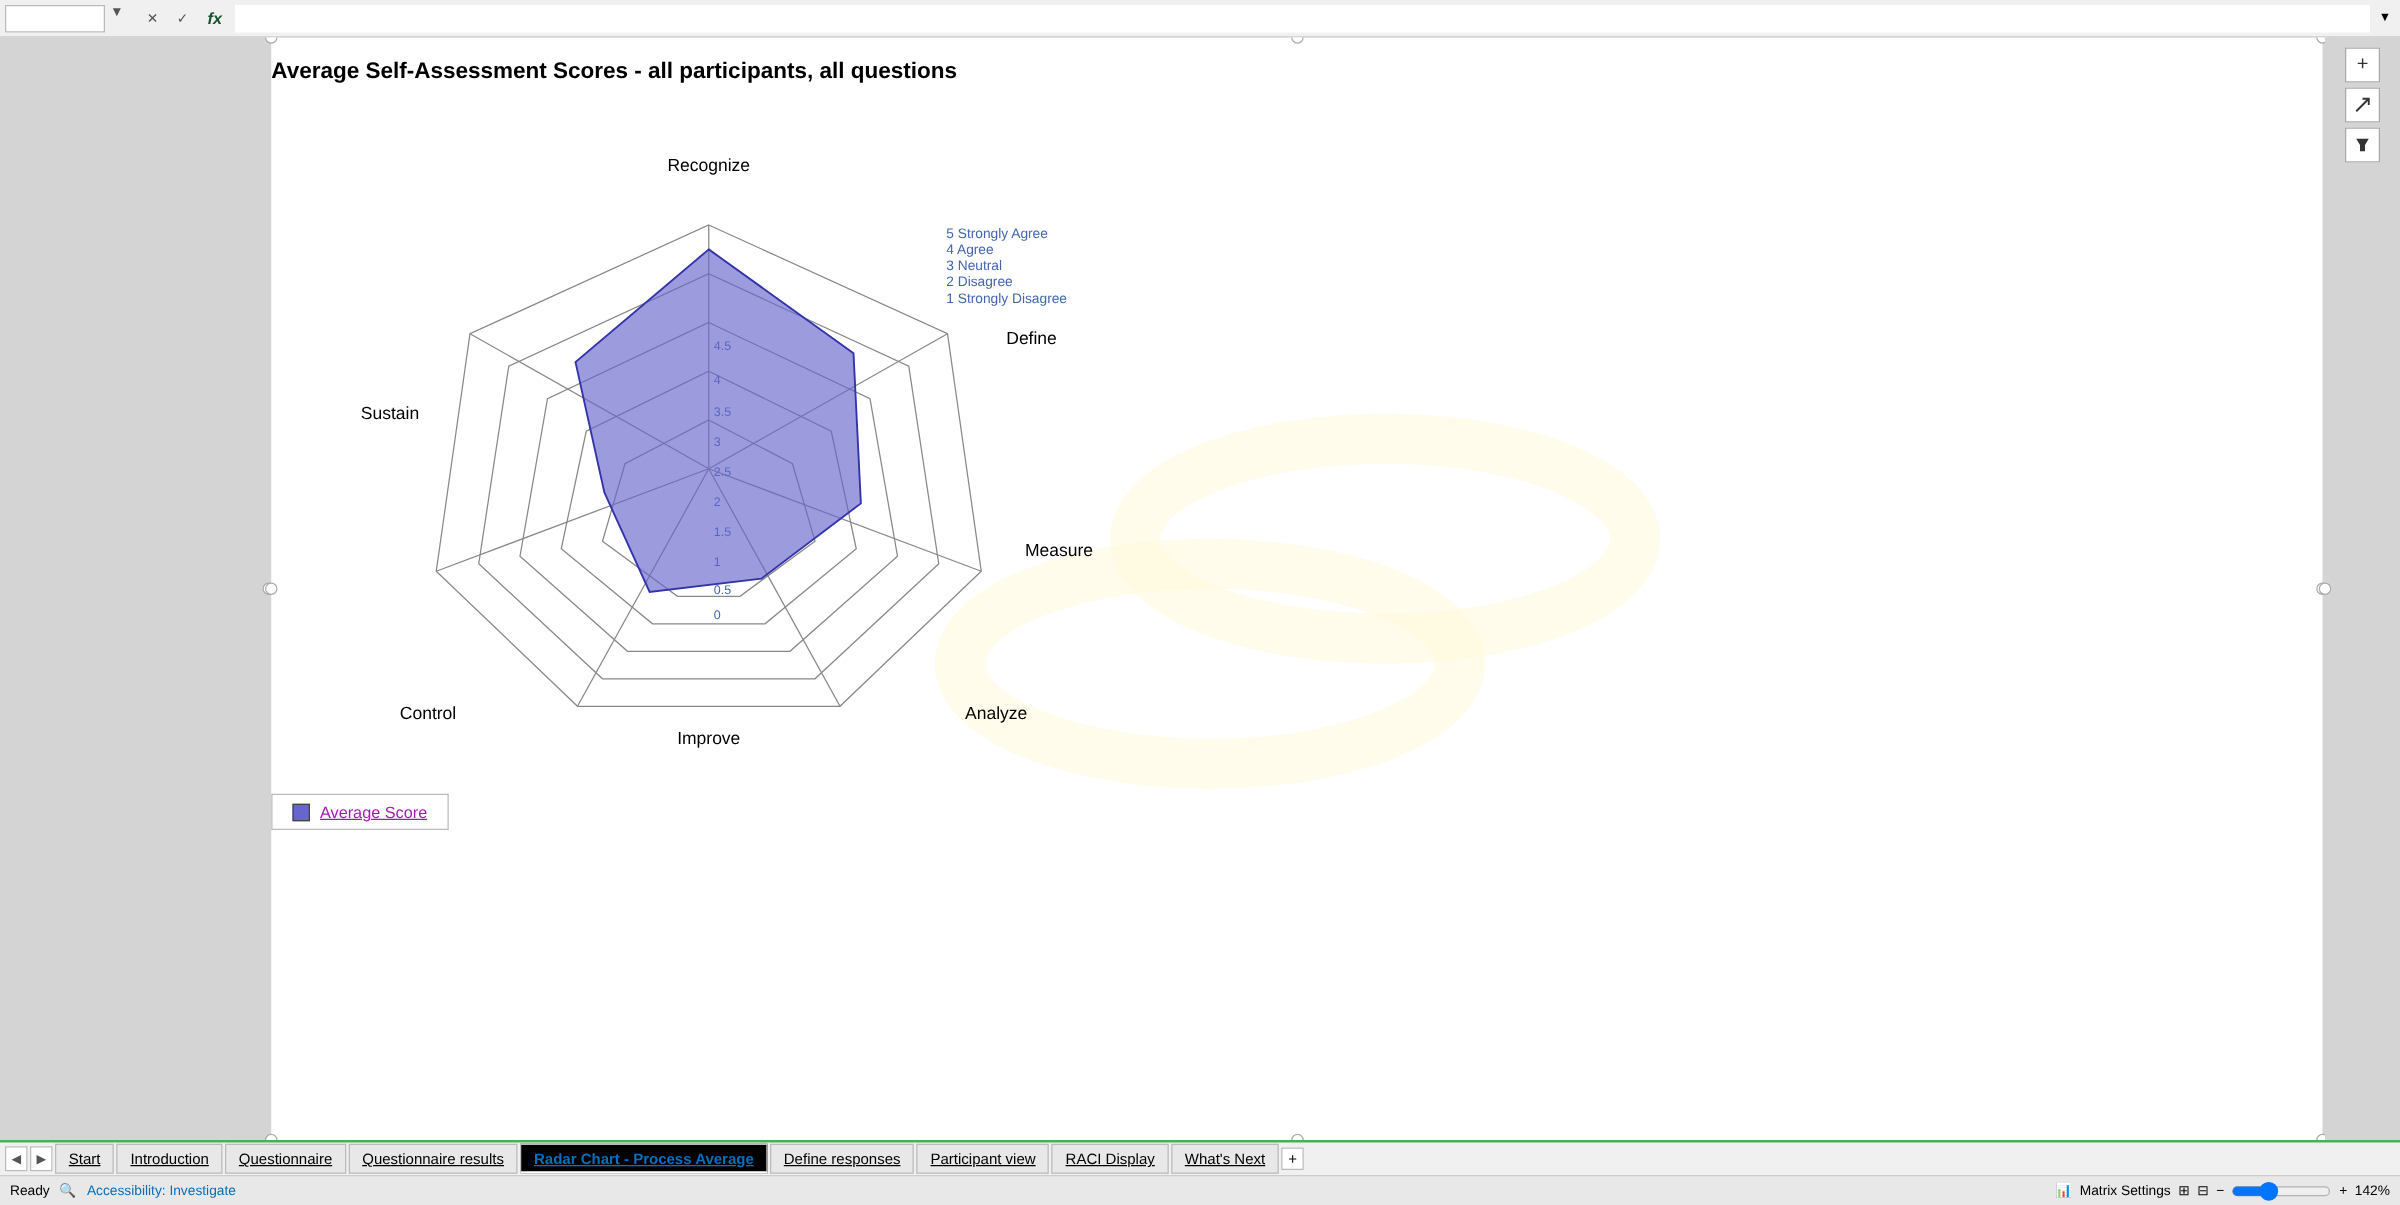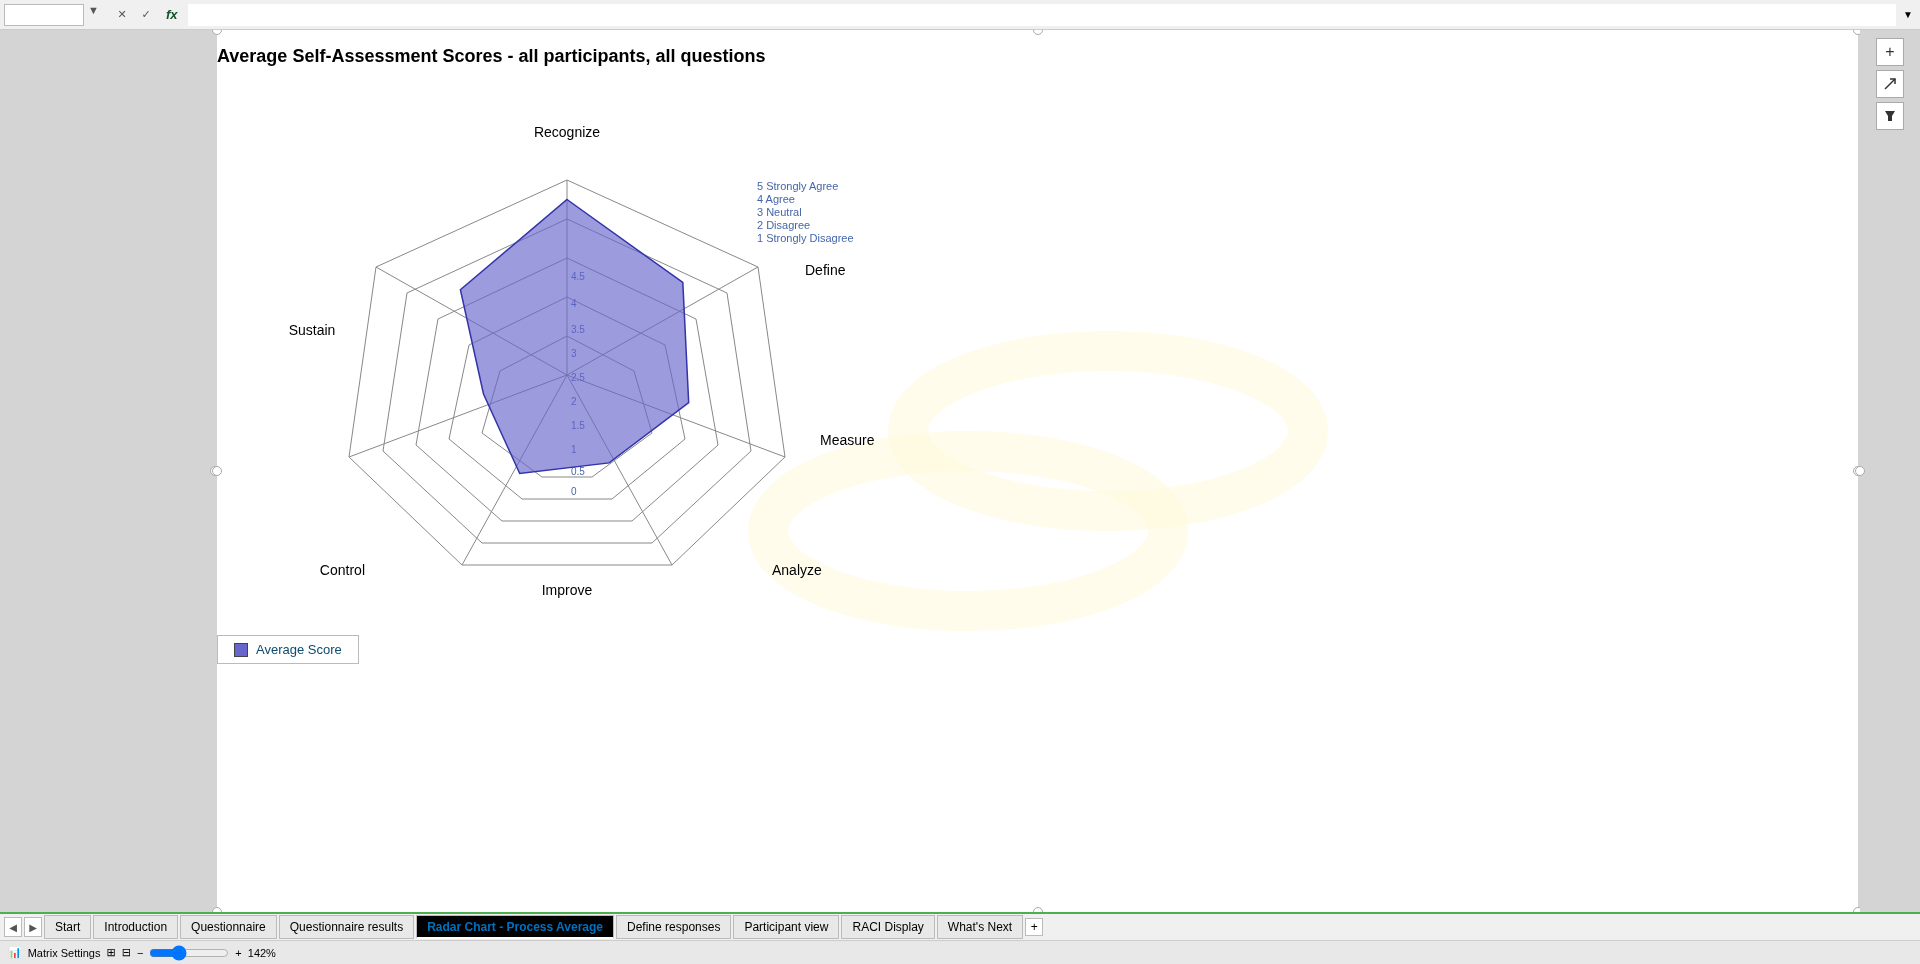--- a/index.html
+++ b/index.html
@@ -153,21 +153,22 @@
     .chart-handle-bottomright { position: absolute; bottom: -5px; right: -5px; width: 10px; height: 10px; background: white; border: 1px solid #aaa; border-radius: 50%; }
     .legend-box {
       width: 14px;
       height: 14px;
       background: #6666cc;
       border: 1px solid #444;
       display: inline-block;
     }
     .legend-label {
       font-size: 13px;
-      color: #0c4a6e;
+      color: #a21caf;
+      text-decoration: underline;
     }
     .legend-wrapper {
       border: 1px solid #bbb;
       padding: 6px 16px;
       display: inline-flex;
       align-items: center;
       gap: 8px;
     }
 
     
@@ -196,20 +197,21 @@
       height: 24px;
       padding: 0 10px;
       border: 1px solid #bbb;
       background: #e8e8e8;
       cursor: pointer;
       font-size: 12px;
       display: flex;
       align-items: center;
       white-space: nowrap;
       color: #000;
+      text-decoration: underline;
     }
     .tab.active {
       background: #000000;
       border-bottom: 2px solid white;
       color: #0070c0;
       font-weight: bold;
     }
     .tab-add-btn {
       width: 18px;
       height: 18px;
@@ -404,20 +406,25 @@
   <div class="tab">Questionnaire results</div>
   <div class="tab active">Radar Chart - Process Average</div>
   <div class="tab">Define responses</div>
   <div class="tab">Participant view</div>
   <div class="tab">RACI Display</div>
   <div class="tab">What's Next</div>
   <button class="tab-add-btn">+</button>
 </div>
 
 <div class="status-bar">
+  <div class="status-left">
+    <span>Ready</span>
+    <span style="font-size:11px;">🔍</span>
+    <span style="color:#0070c0;cursor:pointer;">Accessibility: Investigate</span>
+  </div>
   <div class="status-right">
     <span>📊</span>
     <span style="cursor:pointer;">Matrix Settings</span>
     <span style="font-size:11px;">⊞</span>
     <span style="font-size:11px;">⊟</span>
     <span style="font-size:11px;">−</span>
     <input type="range" min="10" max="400" value="142" style="width: 80px;">
     <span style="font-size:11px;">+</span>
     <span>142%</span>
   </div>

